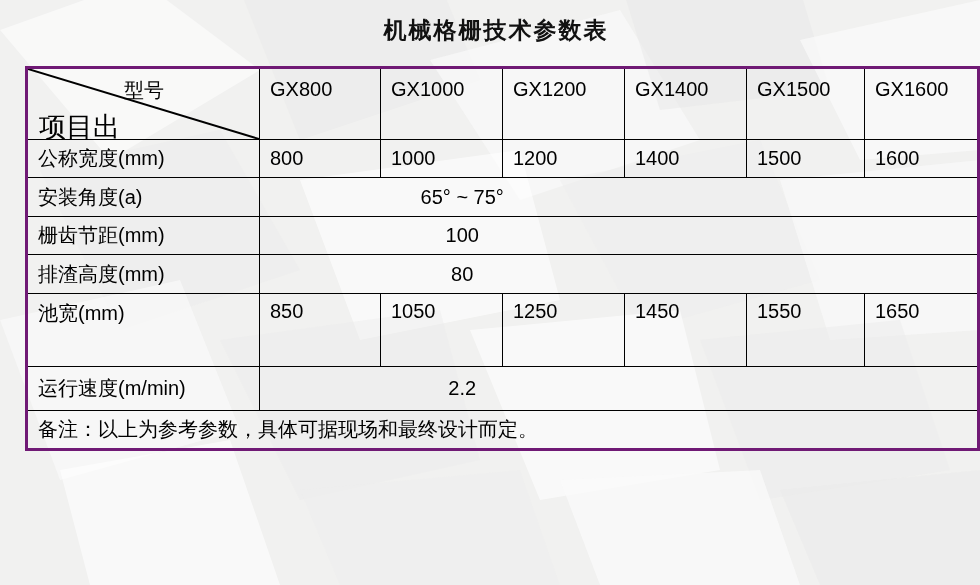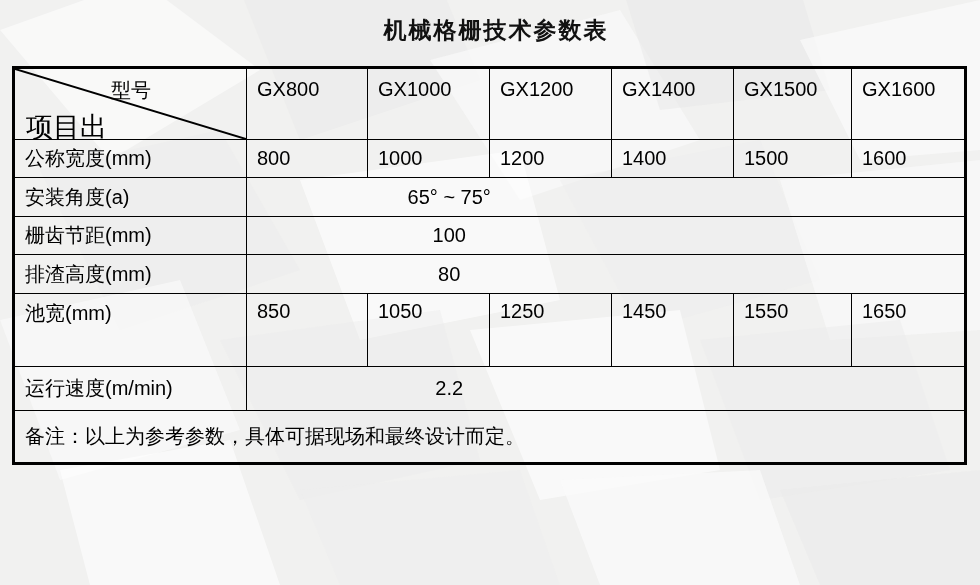--- a/index.html
+++ b/index.html
@@ -10,40 +10,40 @@
     color:#000;
   }
   .bg{position:absolute;left:0;top:0;width:980px;height:585px;z-index:0;}
   .page{position:relative;z-index:1;}
   h1.title{
     margin:15px 0 0 12px;text-align:center;
     font-size:23px;line-height:30px;font-weight:bold;color:#111;
     letter-spacing:2px;
   }
   table.params{
-    margin:21px 13px 0 12px;width:952px;table-layout:fixed;
-    border-collapse:collapse;border:3px solid #000000;
+    margin:21px 13px 0 25px;width:952px;table-layout:fixed;
+    border-collapse:collapse;border:3px solid #701a75;
     background:transparent;
   }
   table.params td{
     border:1px solid #000;
     font-size:20px;color:#000;
     padding:2px 8px 2px 10px;
     vertical-align:middle;
     background:transparent;
     overflow:hidden;white-space:nowrap;
   }
   tr.r-header{height:72px;}
   tr.r-header td{vertical-align:top;padding-top:9px;}
   tr.r-slim38{height:38px;}
   tr.r-slim39{height:39px;}
   tr.r-tall{height:73px;}
   tr.r-tall td{vertical-align:top;padding-top:6px;}
   tr.r-run{height:44px;}
-  tr.r-note{height:53px;}
+  tr.r-note{height:39px;}
   td.corner{position:relative;padding:0;}
   td.corner svg{position:absolute;left:0;top:0;width:100%;height:100%;display:block;}
   .corner-tr{position:absolute;left:96px;top:8px;font-size:20px;}
   .corner-bl{position:absolute;left:11px;top:40px;font-size:27px;}
   td.span-cell .span-inner{width:55%;text-align:center;}
   td.note-cell{font-size:19px;padding-left:10px;}
 </style>
 </head>
 <body>
 

